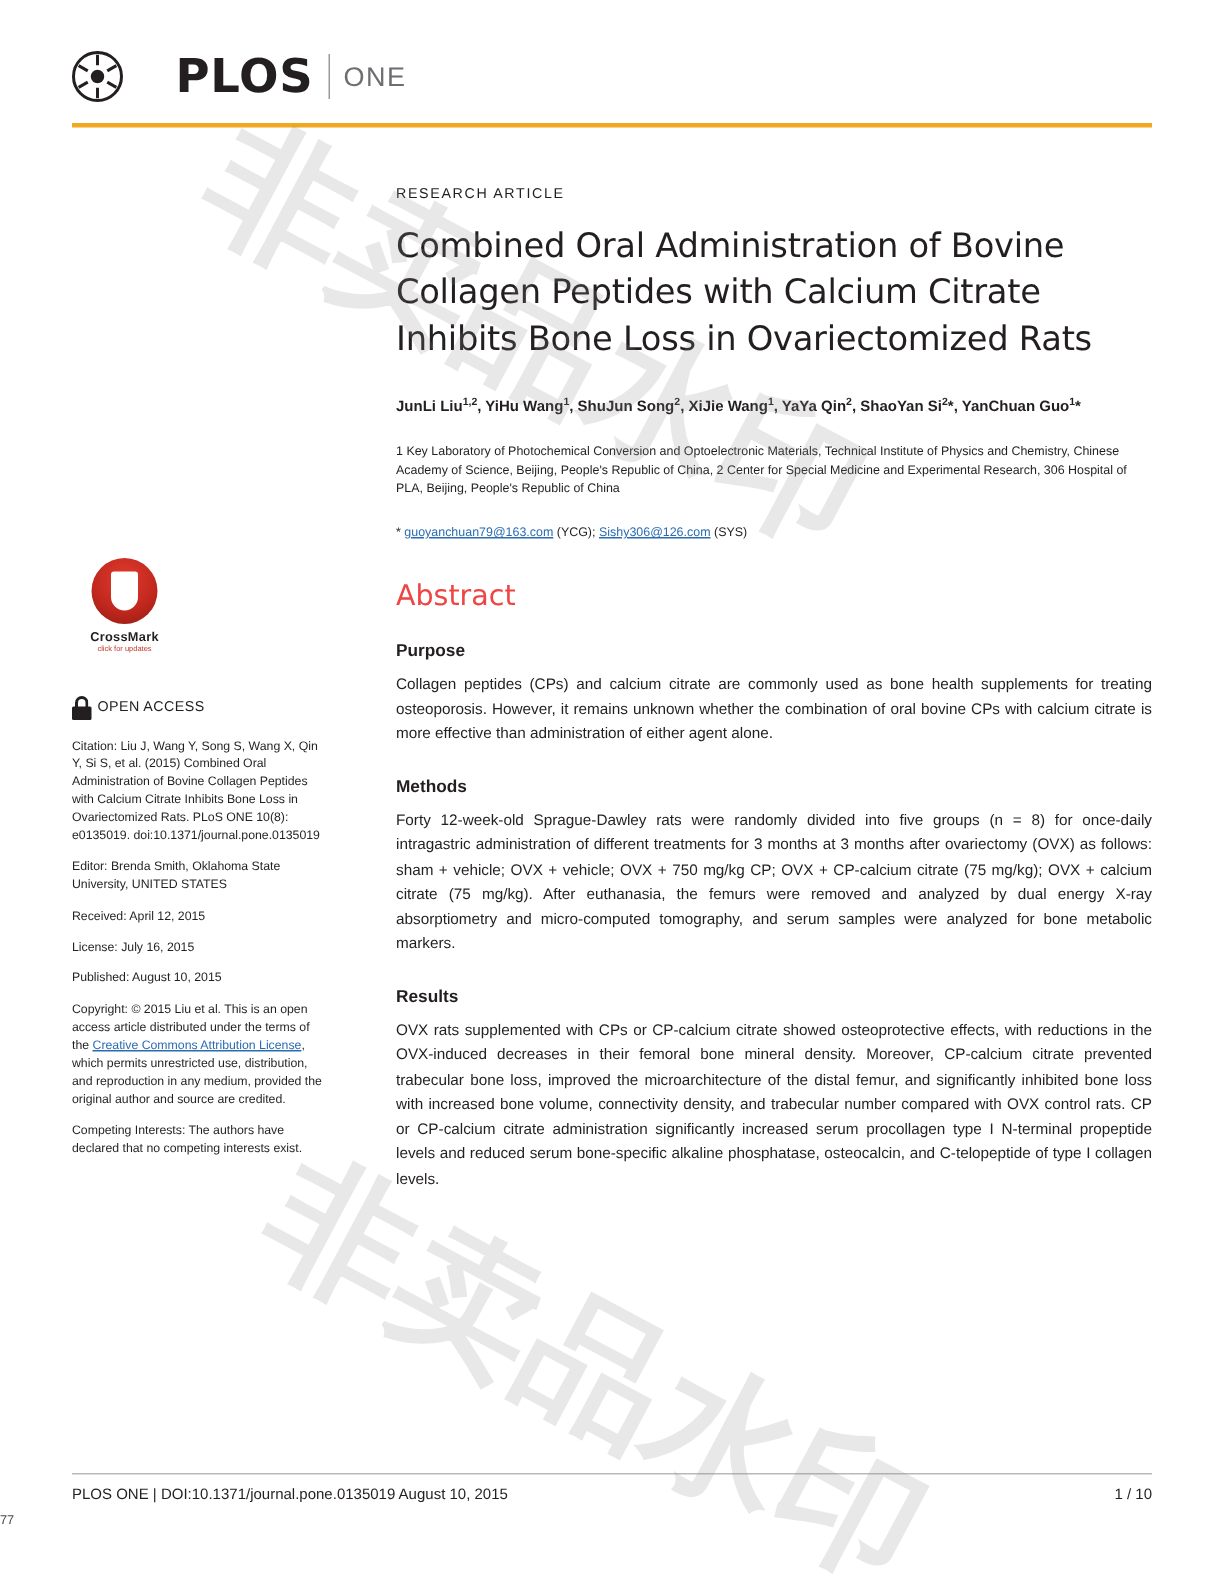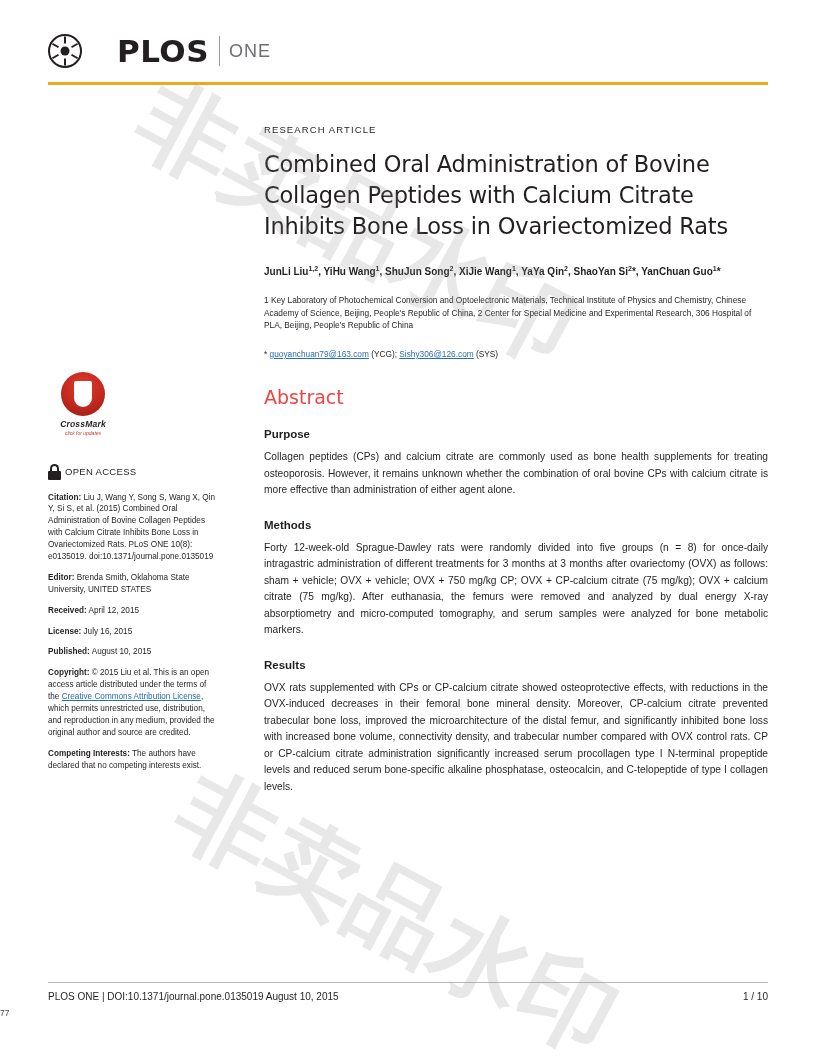--- a/index.html
+++ b/index.html
@@ -117,21 +117,20 @@
     left: 48px; top: 372px;
     width: 172px;
     font-size: 8.2px;
     line-height: 1.45;
     color: #231f20;
   }
   .crossmark {
     width: 58px;
     margin: 0 0 26px 6px;
     text-align: center;
-    font-style: italic;
   }
   .cm-badge {
     width: 44px; height: 44px;
     margin: 0 auto 2px auto;
     border-radius: 50%;
     background: radial-gradient(circle at 50% 32%, #e23b2e 0%, #c0271d 58%, #8e1b14 100%);
     position: relative;
   }
   .cm-badge:after {
     content: "";
@@ -179,21 +178,21 @@
   }
   .oa-label {
     font-size: 9.5px;
     letter-spacing: 0.3px;
     color: #231f20;
   }
   .meta-block {
     margin-bottom: 9px;
   }
   .meta-block b {
-    font-weight: bold;
+    font-weight: normal;
   }
   .meta-block a, .link {
     color: #2b6cb0;
     text-decoration: underline;
   }
   
   .rightcol {
     position: absolute;
     left: 264px; top: 124px;
     width: 504px;

